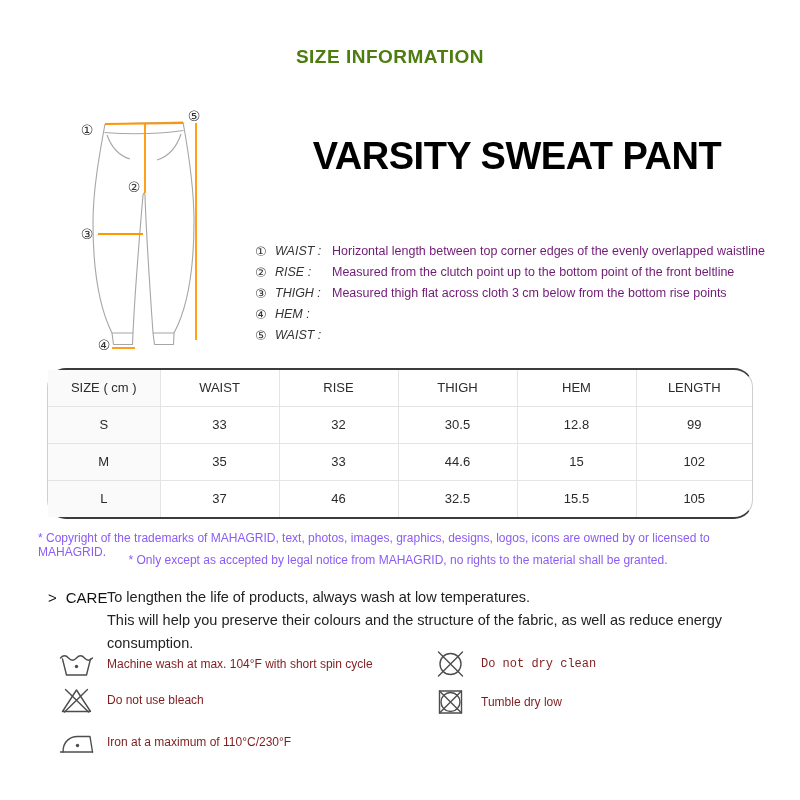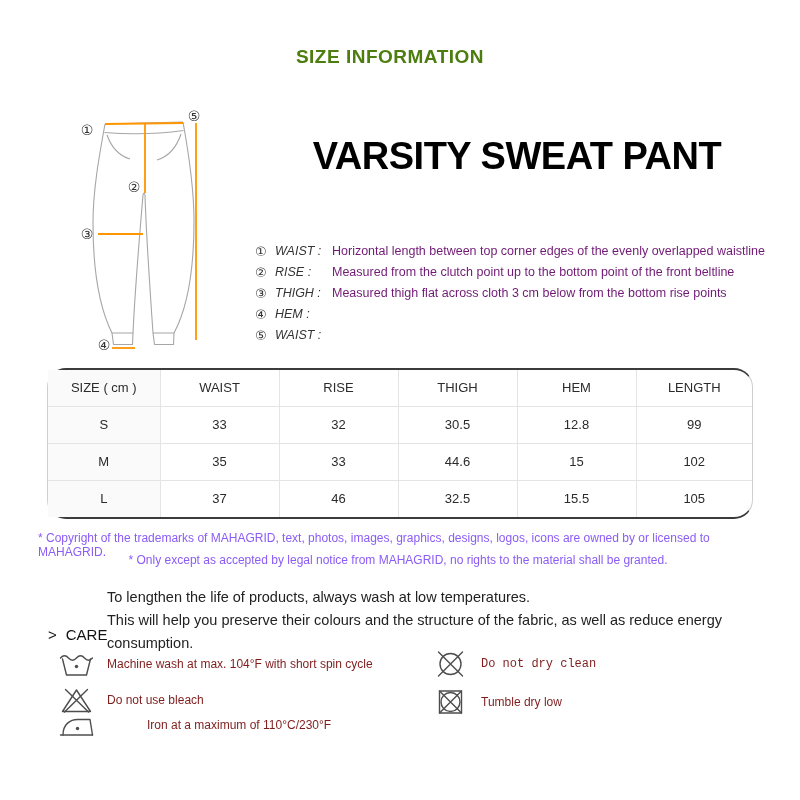--- a/index.html
+++ b/index.html
@@ -34,33 +34,33 @@
   .size-table td { height:37px; }
   .size-table th:first-child, .size-table td:first-child { background:#fafafa; }
   .size-table thead th { border-top:none; }
   .size-table th:first-child, .size-table td:first-child { border-left:none; }
   .size-table th:last-child,  .size-table td:last-child  { border-right:none; }
   .size-table tbody tr:last-child td { border-bottom:none; }
 
   .note { position:absolute; left:38px; width:720px; font-size:12px; color:#8b5cf6; }
   .note1 { top:531px; } .note2 { top:553px;text-align:center; }
 
-  .care-label { position:absolute; left:48px; top:589px; font-size:15px; color:#111;margin-top:37px; }
+  .care-label { position:absolute; left:48px; top:589px; font-size:15px; color:#111; }
   .care-label .gt { margin-right:9px; }
   .care-text { position:absolute; left:107px; top:586px; width:660px;
     font-size:14.5px; line-height:23px; color:#222; }
 
   .care-item { position:absolute; display:flex; align-items:center; height:30px; }
   .care-item .ci-icon { flex:none; margin-right:12px; }
   .care-item .ci-text { font-size:12px; color:#7f1d1d; white-space:nowrap; }
   .ci { fill:none; stroke:#4d4d4d; stroke-width:1.4; stroke-linecap:round; stroke-linejoin:round; }
   .ci-dot { fill:#4d4d4d; stroke:none; }
   .pos-r1c1 { left:58px;  top:649px; } .pos-r1c2 { left:432px; top:649px;font-family:Liberation Mono, monospace; }
   .pos-r2c1 { left:58px;  top:685px; } .pos-r2c2 { left:432px; top:687px; }
-  .pos-r3c1 { left:58px;  top:710px;gap:40px; }
+  .pos-r3c1 { left:58px;  top:727px; }
 </style>
 </head>
 <body>
 
 <div class="canvas">
 
   <div class="section-title">SIZE INFORMATION</div>
   <div class="product-title">VARSITY SWEAT PANT</div>
 
   <svg class="diagram" viewBox="0 0 190 270" aria-hidden="true">

